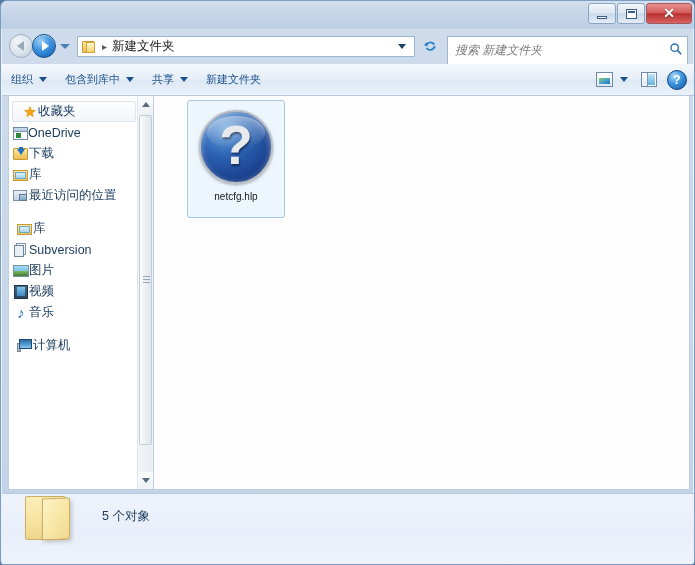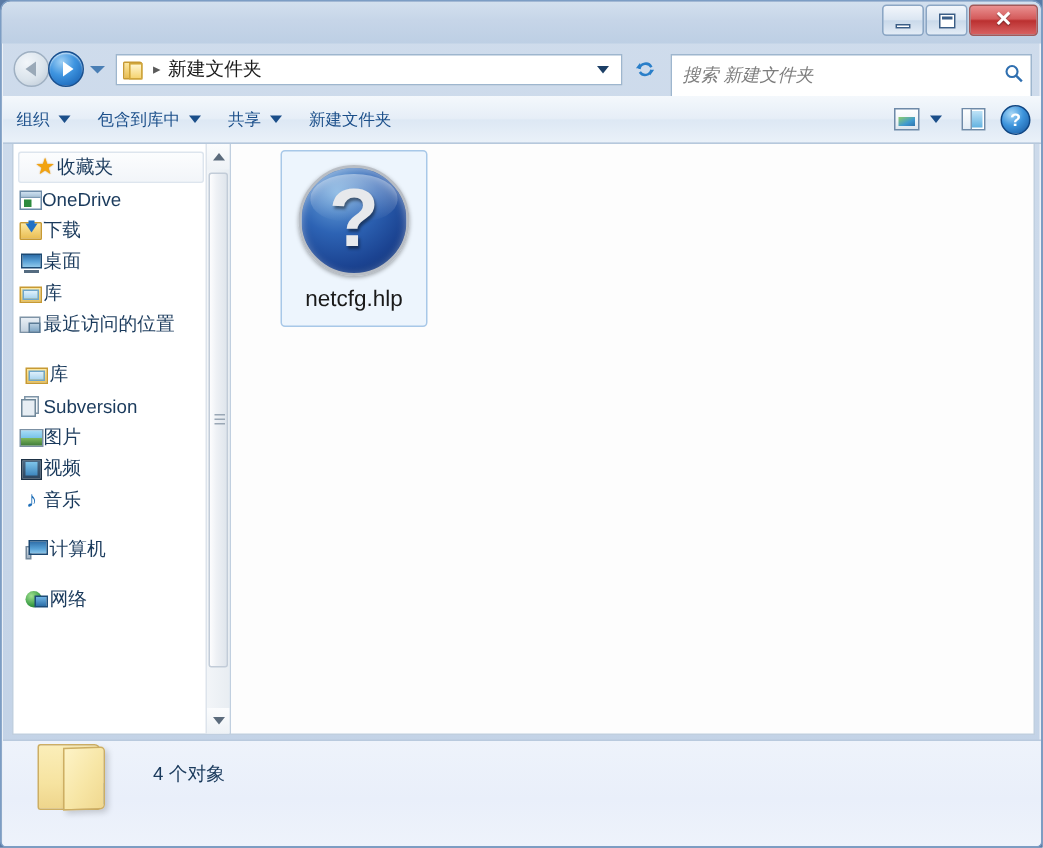--- a/index.html
+++ b/index.html
@@ -655,21 +655,21 @@
     font-weight: bold;
     line-height: 1;
     color: #e7e9ec;
     text-shadow: 1px 2px 2px rgba(0,0,0,.45);
     margin-top: -4px;
     position: relative;
     z-index: 2;
   }
   .file-name {
     margin-top: 7px;
-    font-size: 15px;
+    font-size: 10px;
     color: #1a1a1a;
     text-align: center;
     white-space: nowrap;
   }
 
   
   .statusbar {
     position: absolute;
     left: 1px; top: 492px;
     width: 693px;
@@ -827,27 +827,20 @@
         </div>
         <div class="nav-row">
           <span class="ico ico-dl">
               <i class="f"></i>
               <i class="s"></i>
               <i class="a"></i>
             </span>
           <span class="lbl">下载</span>
         </div>
         <div class="nav-row">
-          <span class="ico ico-desk">
-              <i class="m"></i>
-              <i class="b"></i>
-            </span>
-          <span class="lbl">桌面</span>
-        </div>
-        <div class="nav-row">
           <span class="ico ico-lib">
               <i class="f1"></i>
               <i class="f2"></i>
             </span>
           <span class="lbl">库</span>
         </div>
         <div class="nav-row">
           <span class="ico ico-recent">
               <i class="p"></i>
               <i class="c"></i>
@@ -896,27 +889,20 @@
         <div class="nav-row section">
           <span class="ico ico-comp">
               <i class="t"></i>
               <i class="m"></i>
             </span>
           <span class="lbl">计算机</span>
         </div>
 
         <div class="nav-gap"></div>
 
-        <div class="nav-row section">
-          <span class="ico ico-net">
-              <i class="g"></i>
-              <i class="s"></i>
-            </span>
-          <span class="lbl">网络</span>
-        </div>
       </div>
 
       <div class="sb-scroll">
         <div class="sb-arrow up">
           <span class="tri-u"></span>
         </div>
         <div class="sb-thumb">
           <span class="sb-grip">
               <i></i>
               <i></i>
@@ -939,16 +925,16 @@
       </div>
     </div>
   </div>
 
   <div class="statusbar">
     <div class="status-folder">
       <span class="fback"></span>
       <span class="tab"></span>
       <span class="fflap"></span>
     </div>
-    <div class="status-text">4 个对象</div>
+    <div class="status-text">5 个对象</div>
   </div>
 
 </div>
 
 </body></html>

